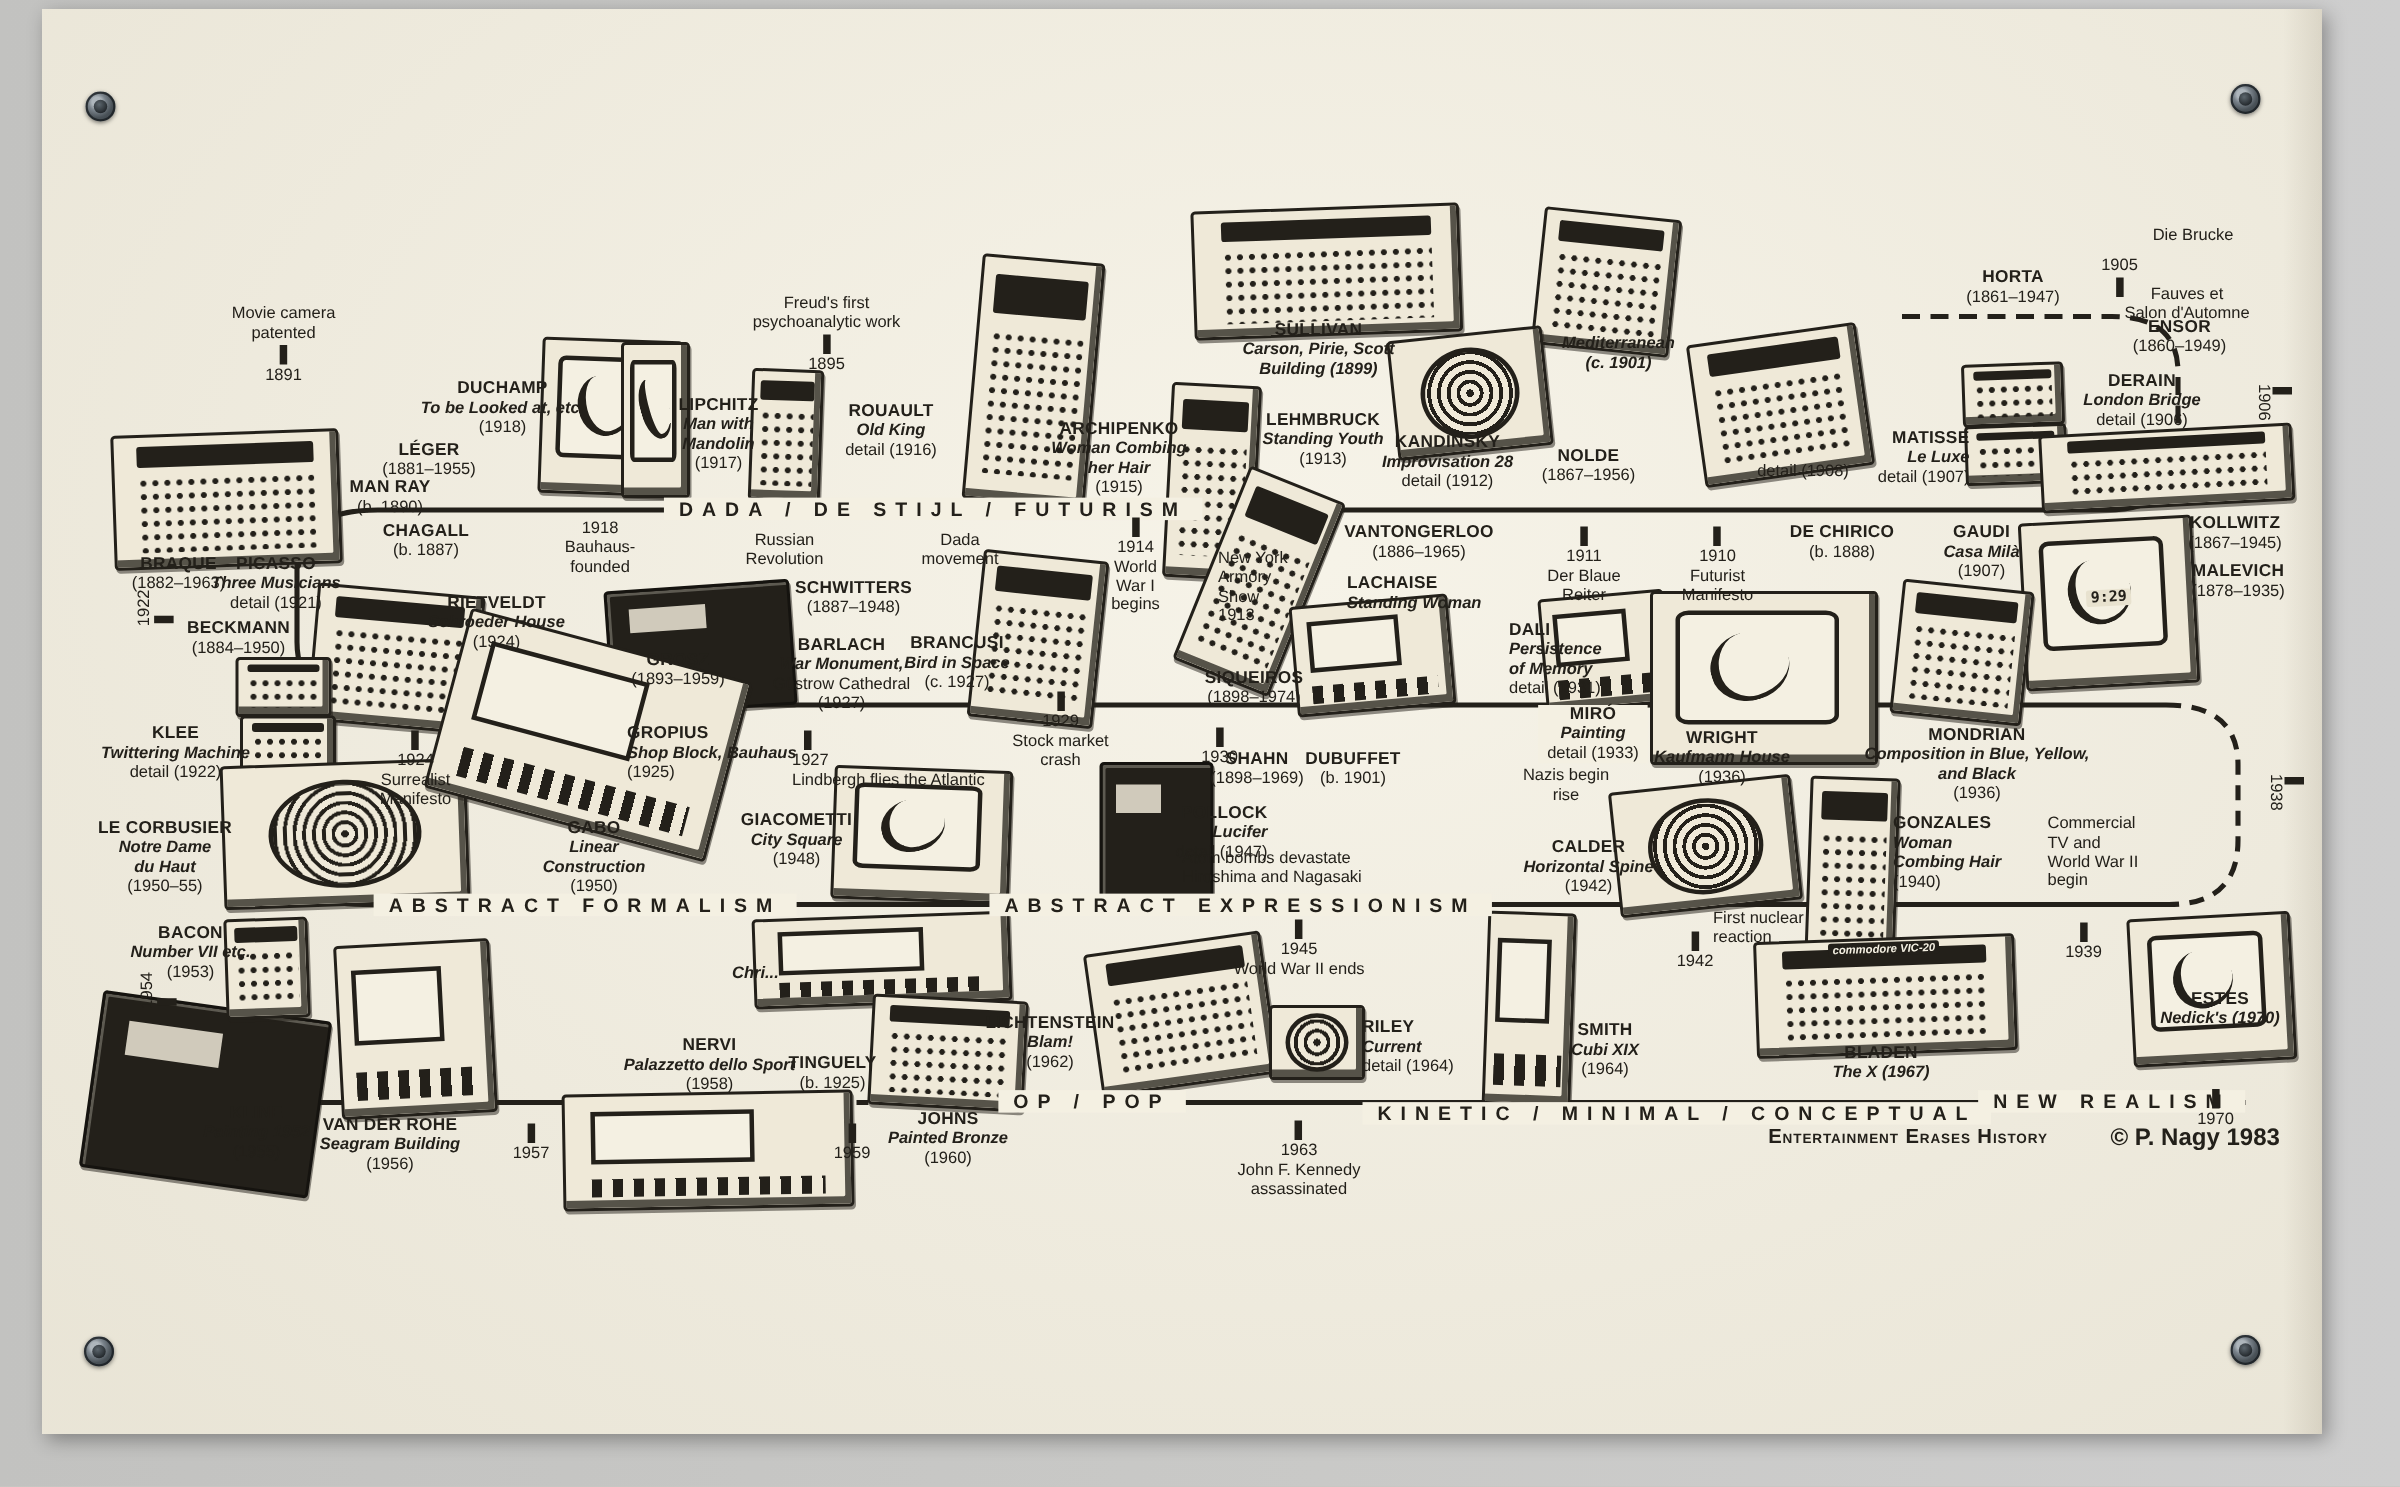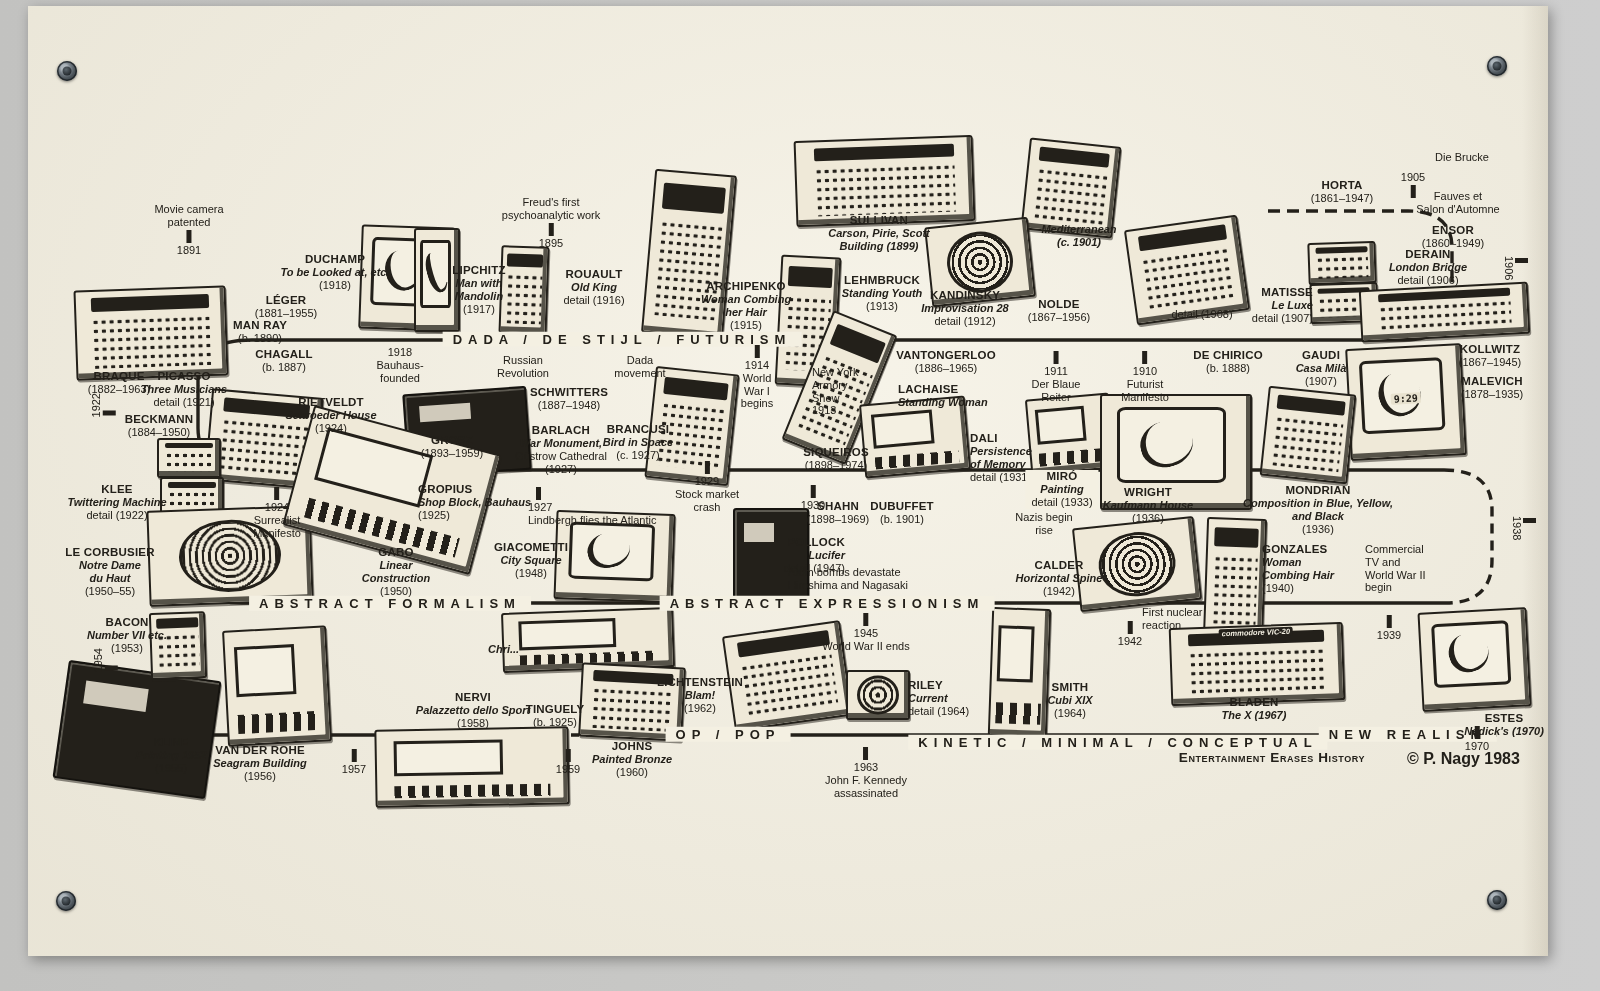--- a/index.html
+++ b/index.html
@@ -300,21 +300,21 @@
         <div class="ln ln-n">Die Brucke</div>
       </div>
       <div class="lbl al-c" style="left: 1413px; top: 171px;">
         <div class="ln ln-n">1905</div>
         <div class="ln ln-t"></div>
       </div>
       <div class="lbl al-c" style="left: 1458px; top: 180px; margin-top: 10px;">
         <div class="ln ln-n">Fauves et</div>
         <div class="ln ln-n">Salon d'Automne</div>
       </div>
-      <div class="lbl al-c" style="left: 1453px; top: 224px;">
+      <div class="lbl al-c" style="left: 1453px; top: 212px;">
         <div class="ln ln-b">ENSOR</div>
         <div class="ln ln-n">(1860–1949)</div>
       </div>
       <div class="lbl al-c" style="left: 1428px; top: 248px;">
         <div class="ln ln-b">DERAIN</div>
         <div class="ln ln-i">London Bridge</div>
         <div class="ln ln-n">detail (1906)</div>
       </div>
       <div class="lbl al-r" style="left: 1313px; top: 286px;">
         <div class="ln ln-b">MATISSE</div>
@@ -359,21 +359,21 @@
         <div class="ln ln-n">(1886–1965)</div>
       </div>
       <div class="lbl al-l" style="left: 898px; top: 383px;">
         <div class="ln ln-b">LACHAISE</div>
         <div class="ln ln-i">Standing Woman</div>
       </div>
       <div class="lbl al-c" style="left: 836px; top: 446px;">
         <div class="ln ln-b">SIQUEIROS</div>
         <div class="ln ln-n">(1898–1974)</div>
       </div>
-      <div class="lbl al-l" style="left: 970px; top: 432px;">
+      <div class="lbl al-l" style="left: 970px; top: 414px; padding-left: 36px;">
         <div class="ln ln-b">DALI</div>
         <div class="ln ln-i">Persistence</div>
         <div class="ln ln-i">of Memory</div>
         <div class="ln ln-n">detail (1931)</div>
       </div>
       <div class="lbl al-c bg" style="left: 1062px; top: 470px;">
         <div class="ln ln-b">MIRÓ</div>
         <div class="ln ln-i">Painting</div>
         <div class="ln ln-n">detail (1933)</div>
       </div>
@@ -410,21 +410,21 @@
         <div class="ln ln-n">begin</div>
       </div>
       <div class="lbl al-vd" style="left: 1510px; top: 516px;">
         <div class="ln ln-t"></div>
         <div class="ln ln-n">1938</div>
       </div>
       <div class="lbl al-c" style="left: 1389px; top: 614px;">
         <div class="ln ln-t"></div>
         <div class="ln ln-n">1939</div>
       </div>
-      <div class="lbl al-c" style="left: 1480px; top: 712px; margin-left: 24px;">
+      <div class="lbl al-c" style="left: 1480px; top: 660px;">
         <div class="ln ln-b">ESTES</div>
         <div class="ln ln-i">Nedick's (1970)</div>
       </div>
       <div class="lbl al-c" style="left: 452px; top: 434px;">
         <div class="ln ln-b">GROSZ</div>
         <div class="ln ln-n">(1893–1959)</div>
       </div>
       <div class="lbl al-c" style="left: 569px; top: 386px;">
         <div class="ln ln-b">SCHWITTERS</div>
         <div class="ln ln-n">(1887–1948)</div>

